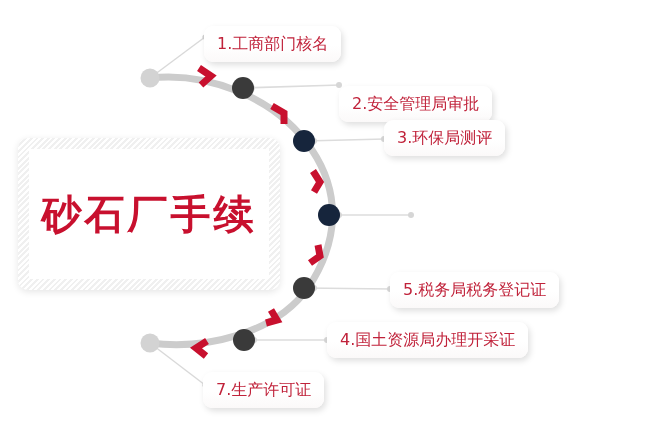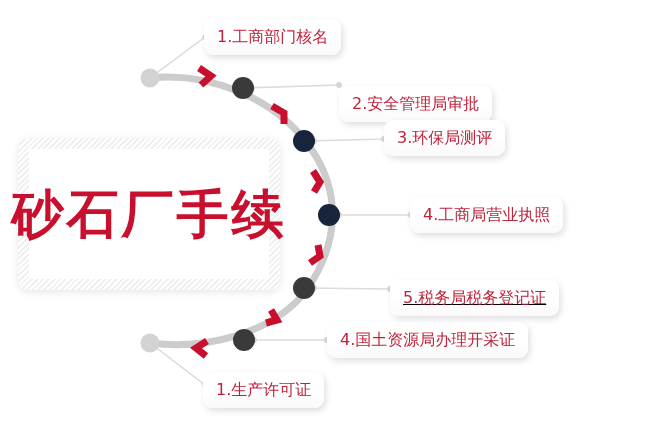--- a/index.html
+++ b/index.html
@@ -55,21 +55,21 @@
     top: 11px;
     right: 11px;
     bottom: 11px;
     background: #ffffff;
     display: flex;
     align-items: center;
     justify-content: center;
   }
   .center-title {
     color: #C8102E;
-    font-size: 52px;
+    font-size: 40px;
     font-weight: bold;
     letter-spacing: 3px;
     line-height: 1;
     white-space: nowrap;
     font-family: "DejaVu Sans", "Liberation Sans", sans-serif;
   }
 
   
   .step-label {
     position: absolute;
@@ -84,25 +84,25 @@
     white-space: nowrap;
   }
   .step-label-text {
     color: #C0223A;
     font-size: 16px;
     line-height: 1;
     font-family: "DejaVu Sans", "Liberation Sans", sans-serif;
   }
 
   
-  #label-1 { left: 204px; top: 19px;  }
+  #label-1 { left: 204px; top: 26px;  }
   #label-2 { left: 339px; top: 66px; margin-top: 20px;  }
   #label-3 { left: 384px; top: 120px; }
   #label-4 { left: 410px; top: 197px; }
-  #label-5 { left: 390px; top: 280px; text-decoration: underline; }
+  #label-5 { left: 390px; top: 272px; }
   #label-6 { left: 327px; top: 322px; }
   #label-7 { left: 203px; top: 372px; }
 </style>
 </head>
 <body>
 
 <div id="infographic">
 
   <svg id="arc-layer" viewBox="0 0 650 430" xmlns="http://www.w3.org/2000/svg">
 
@@ -168,29 +168,26 @@
   </div>
 
   <div class="step-label" id="label-2">
     <span class="step-label-text">2.安全管理局审批</span>
   </div>
 
   <div class="step-label" id="label-3">
     <span class="step-label-text">3.环保局测评</span>
   </div>
 
-  <div class="step-label" id="label-4">
-    <span class="step-label-text">4.工商局营业执照</span>
-  </div>
 
   <div class="step-label" id="label-5">
     <span class="step-label-text">5.税务局税务登记证</span>
   </div>
 
   <div class="step-label" id="label-6">
     <span class="step-label-text">4.国土资源局办理开采证</span>
   </div>
 
   <div class="step-label" id="label-7">
-    <span class="step-label-text">1.生产许可证</span>
+    <span class="step-label-text">7.生产许可证</span>
   </div>
 
 </div>
 
 </body></html>

